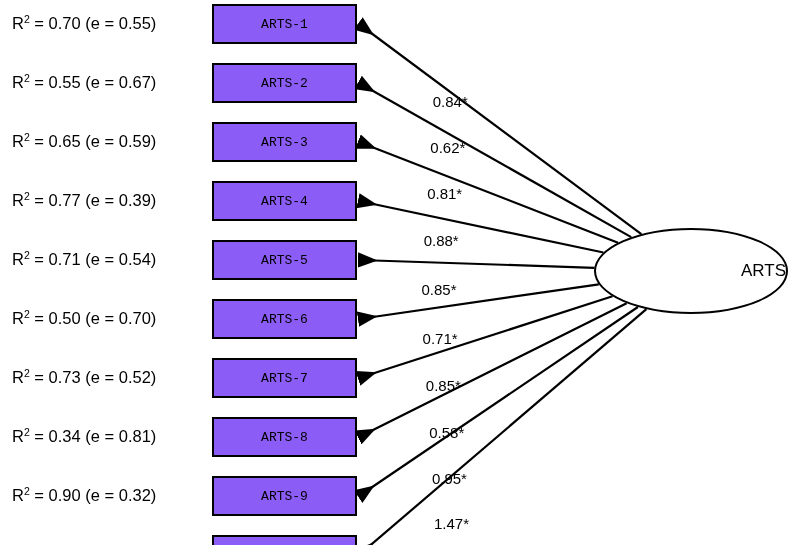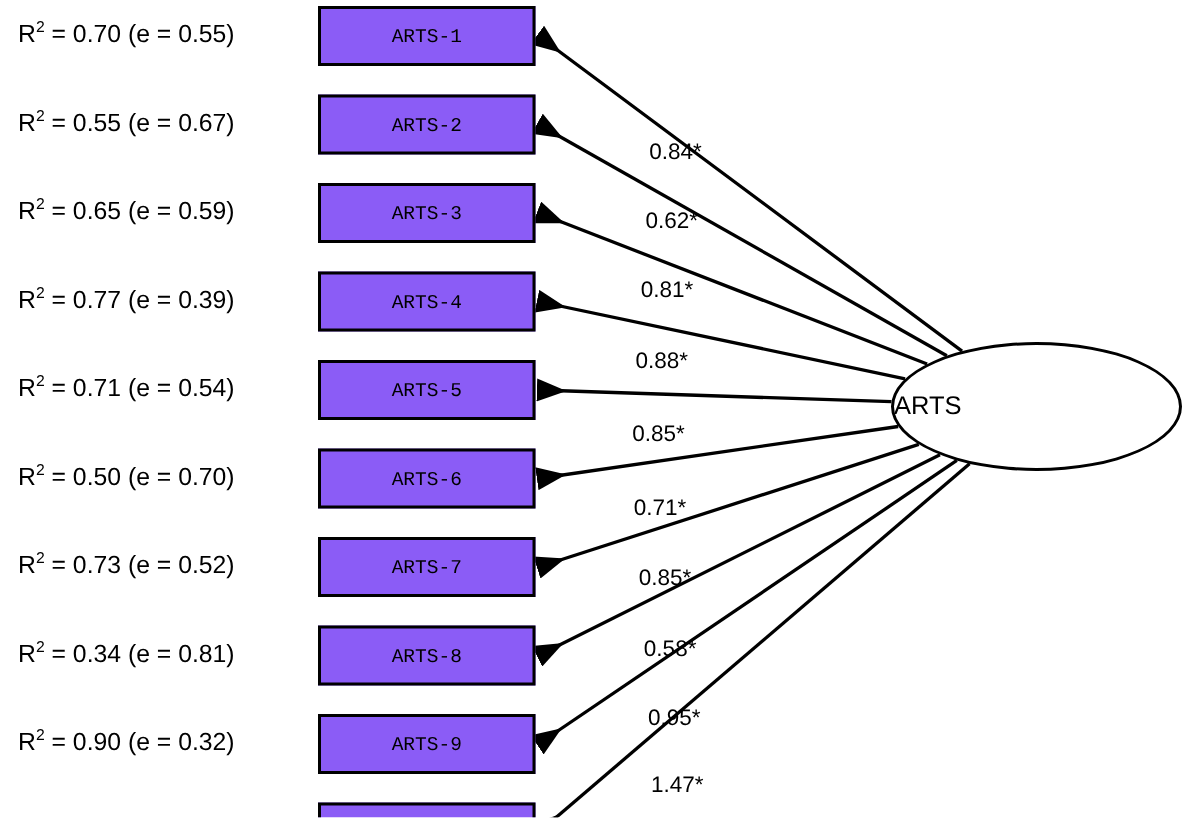--- a/index.html
+++ b/index.html
@@ -61,21 +61,21 @@
     left: 594px;
     top: 228px;
     width: 194px;
     height: 86px;
     box-sizing: border-box;
     border: 2.5px solid #000000;
     border-radius: 50%;
     background: #ffffff;
     display: flex;
     align-items: center;
-    justify-content: flex-start;
+    justify-content: flex-end;
     font-size: 17px;
     font-family: "Liberation Sans", sans-serif;
     color: #000000;
   }
   .path-label {
     position: absolute;
     font-size: 15px;
     font-family: "Liberation Sans", sans-serif;
     color: #000000;
     white-space: nowrap;

